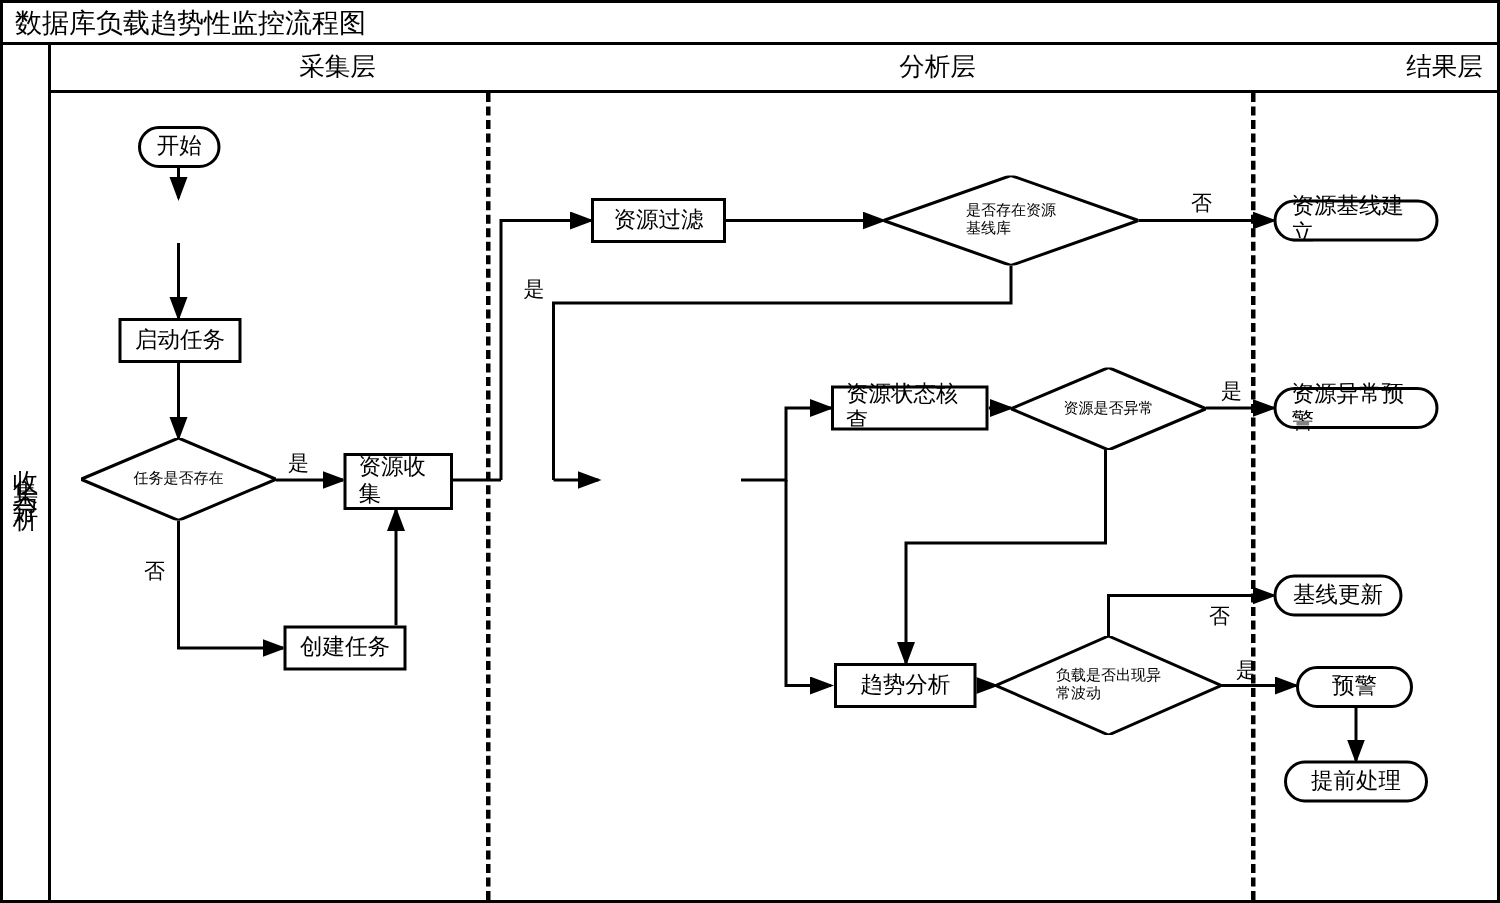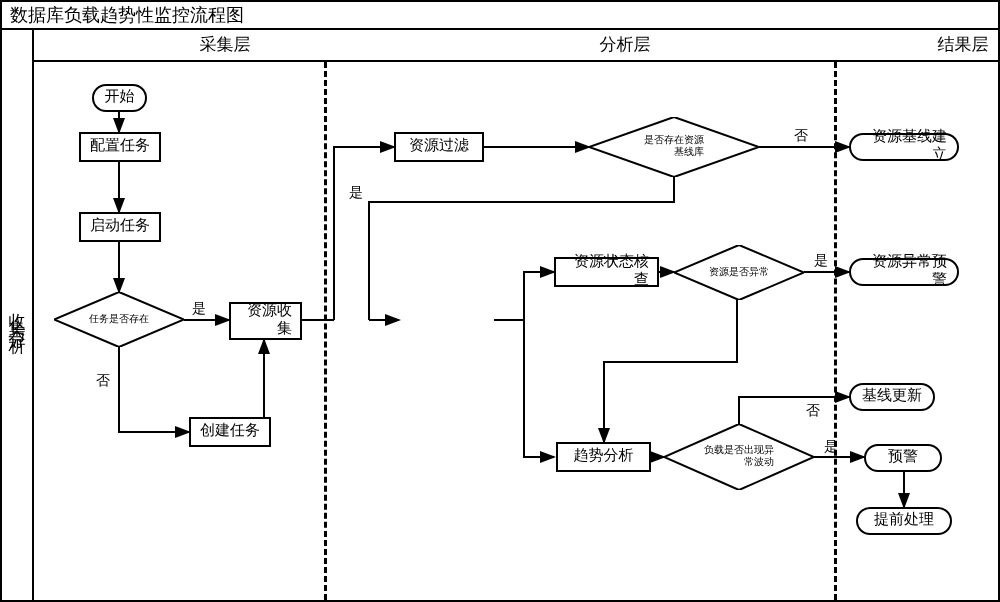--- a/index.html
+++ b/index.html
@@ -81,24 +81,23 @@
       width: calc(100% - 32px);
       height: calc(100% - 60px);
     }
     
     .shape {
       position: absolute;
       font-size: 15px;
       display: flex;
       align-items: center;
       justify-content: center;
-      text-align: right;
+      text-align: left;
       line-height: 1.2;
       background: #fff;
-      font-family: Liberation Mono, monospace;
     }
     
     .terminator {
       border: 2px solid #000;
       border-radius: 14px;
       padding: 2px 10px;
       height: 28px;
     }
     
     .process {
@@ -202,21 +201,20 @@
       <line x1="618" y1="395" x2="630" y2="395" stroke="#000" stroke-width="2" marker-end="url(#ah)"></line>
 
       <polyline points="705,362 705,335 815,335" fill="none" stroke="#000" stroke-width="2" marker-end="url(#ah)"></polyline>
 
       <line x1="778" y1="395" x2="830" y2="395" stroke="#000" stroke-width="2" marker-end="url(#ah)"></line>
 
       <line x1="870" y1="410" x2="870" y2="445" stroke="#000" stroke-width="2" marker-end="url(#ah)"></line>
     </svg>
 
     <div class="shape terminator" style="left:58px;top:22px;width:55px">开始</div>
-    <div class="shape process" style="left:45px;top:70px;width:82px;height:30px">配置任务</div>
     <div class="shape process" style="left:45px;top:150px;width:82px;height:30px">启动任务</div>
 
     <div class="shape decision" style="left:20px;top:230px;width:130px;height:55px">
       <svg class="diamond" viewBox="0 0 130 55" preserveAspectRatio="none">
           <polygon points="65,0 130,27.5 65,55 0,27.5"></polygon>
         </svg>
       <span class="dtxt">任务是否存在</span>
     </div>
 
     <div class="shape process" style="left:195px;top:240px;width:73px;height:38px">资源收集</div>

